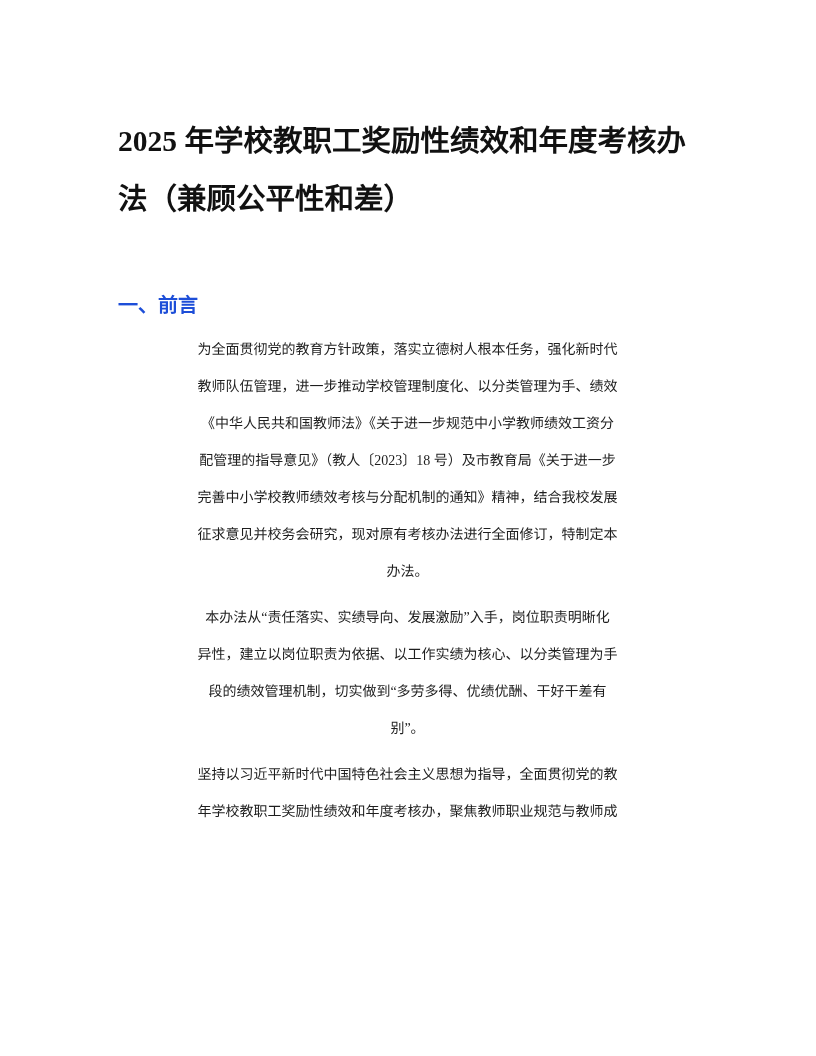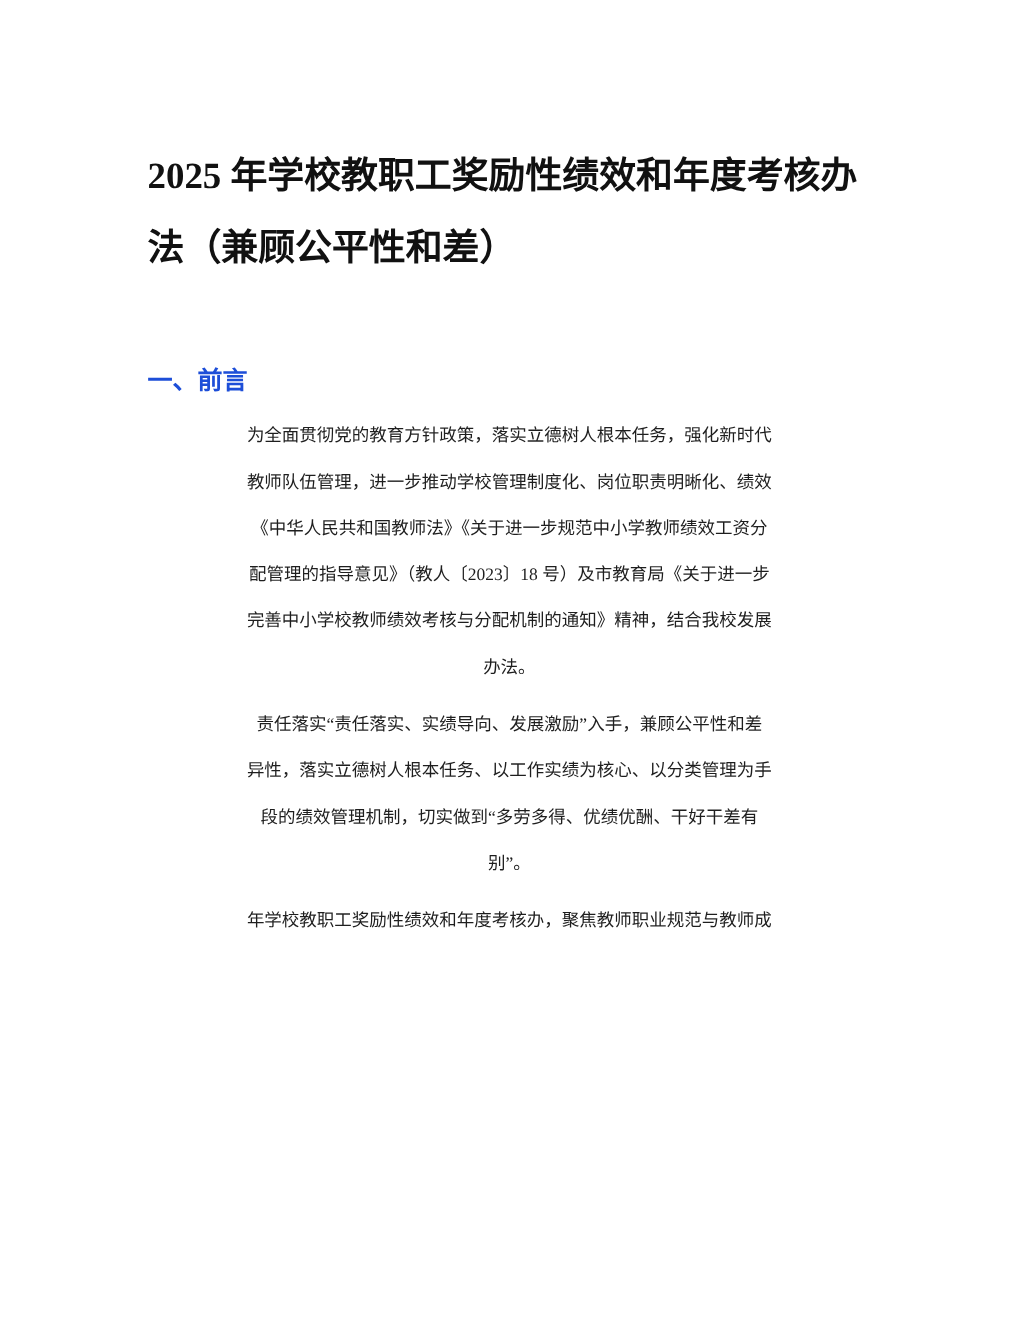--- a/index.html
+++ b/index.html
@@ -53,32 +53,34 @@
 
   <h1 class="doc-title">
     <div class="title-line">2025 年学校教职工奖励性绩效和年度考核办</div>
     <div class="title-line">法（兼顾公平性和差）</div>
   </h1>
 
   <h2 class="section-heading">一、前言</h2>
 
   <div class="paragraph">
     <div class="text-line">为全面贯彻党的教育方针政策，落实立德树人根本任务，强化新时代</div>
-    <div class="text-line">教师队伍管理，进一步推动学校管理制度化、岗位职责明晰化、绩效</div>
+    <div class="text-line">教师队伍管理，进一步推动学校管理制度化、以分类管理为手、绩效</div>
     <div class="text-line">《中华人民共和国教师法》《关于进一步规范中小学教师绩效工资分</div>
     <div class="text-line">配管理的指导意见》（教人〔2023〕18 号）及市教育局《关于进一步</div>
     <div class="text-line">完善中小学校教师绩效考核与分配机制的通知》精神，结合我校发展</div>
+    <div class="text-line">征求意见并校务会研究，现对原有考核办法进行全面修订，特制定本</div>
     <div class="text-line">办法。</div>
   </div>
 
   <div class="paragraph">
-    <div class="text-line">责任落实“责任落实、实绩导向、发展激励”入手，兼顾公平性和差</div>
-    <div class="text-line">异性，落实立德树人根本任务、以工作实绩为核心、以分类管理为手</div>
+    <div class="text-line">本办法从“责任落实、实绩导向、发展激励”入手，岗位职责明晰化</div>
+    <div class="text-line">异性，建立以岗位职责为依据、以工作实绩为核心、以分类管理为手</div>
     <div class="text-line">段的绩效管理机制，切实做到“多劳多得、优绩优酬、干好干差有</div>
     <div class="text-line">别”。</div>
   </div>
 
 
   <div class="paragraph">
+    <div class="text-line">坚持以习近平新时代中国特色社会主义思想为指导，全面贯彻党的教</div>
     <div class="text-line">年学校教职工奖励性绩效和年度考核办，聚焦教师职业规范与教师成</div>
   </div>
 
 </div>
 
 </body></html>

